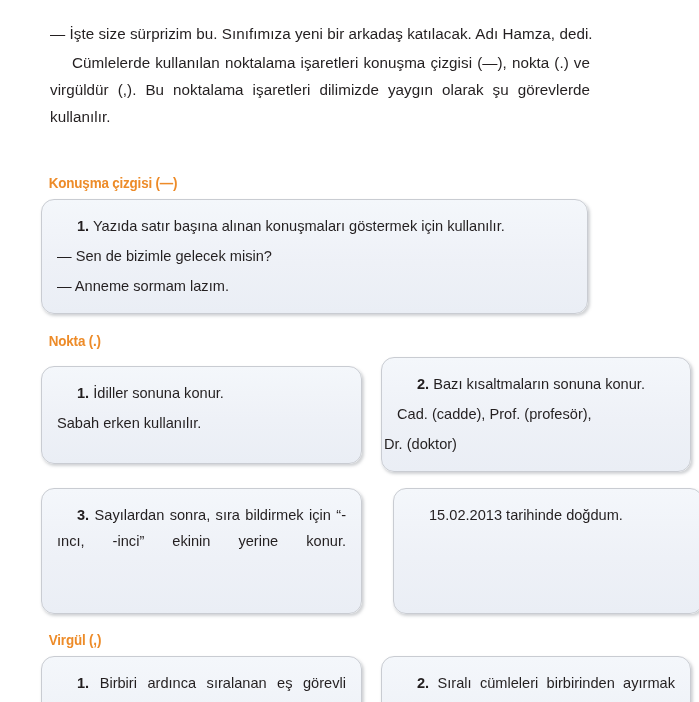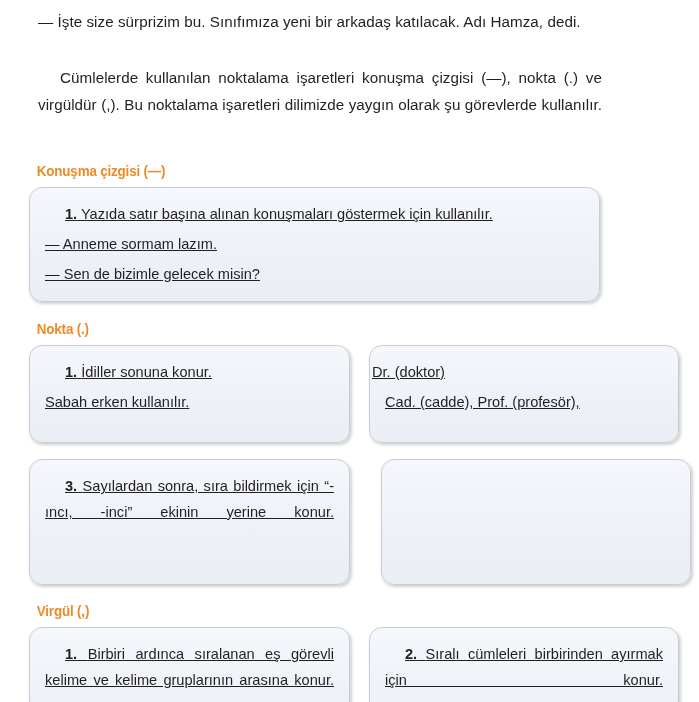--- a/index.html
+++ b/index.html
@@ -14,21 +14,21 @@
     font-family: "Liberation Sans", sans-serif;
     color: #231f20;
     overflow: hidden;
   }
 
   .page {
     position: relative;
     width: 624px;
     height: 702px;
     box-sizing: border-box;
-    padding: 0;
+    padding: 12px;
     border-radius: 18px;
   }
 
   
   .intro {
     padding: 0 22px 0 38px;
   }
   .intro p {
     margin: 0;
     font-size: 15.2px;
@@ -38,21 +38,20 @@
   }
   .intro p.dialogue {
     text-indent: 0;
     padding-top: 8px;
     white-space: nowrap;
   }
   .intro p.justified {
     text-align: justify;
     text-indent: 22px;
     padding-top: 2px;
-    margin-top: 27px;
   }
   .intro p.justified::after {
     content: "";
     display: inline-block;
     width: 100%;
   }
 
   
   .section-heading {
     font-size: 14.6px;
@@ -67,21 +66,20 @@
   .heading-konusma { padding-top: 18px; }
   .heading-nokta   { padding-top: 19px; }
   .heading-virgul  { padding-top: 18px; }
 
   
   .box-row {
     display: flex;
     gap: 19px;
     padding: 8px 22px 0 29px;
     align-items: center;
-    text-decoration: underline;
   }
   .box-row.single { padding-right: 24px; }
 
   .box {
     position: relative;
     box-sizing: border-box;
     background: linear-gradient(180deg, #f4f7fb 0%, #eef1f7 55%, #eaeef5 100%);
     border: 1px solid #c9ccd2;
     border-radius: 13px;
     box-shadow: 1.5px 2px 3px rgba(120,125,135,0.35);
@@ -140,47 +138,49 @@
     <p class="dialogue">— İşte size sürprizim bu. Sınıfımıza yeni bir arkadaş katılacak. Adı Hamza, dedi.</p>
     <p class="justified">Cümlelerde kullanılan noktalama işaretleri konuşma çizgisi (—), nokta (.) ve virgüldür (,). Bu noktalama işaretleri dilimizde yaygın olarak şu görevlerde kullanılır.</p>
   </div>
 
   <div class="section">
     <div class="section-heading heading-konusma">Konuşma çizgisi (—)</div>
 
     <div class="box-row single">
       <div class="box wide box-1-height">
         <p class="rule-text"><span class="rule-num">1.</span> <span>Yazıda satır başına alınan konuşmaları göstermek için kullanılır.</span></p>
+        <p class="dash-line">— Sen de bizimle gelecek misin?</p>
         <p class="dash-line">— Anneme sormam lazım.</p>
-        <p class="dash-line">— Sen de bizimle gelecek misin?</p>
       </div>
     </div>
   </div>
 
   <div class="section">
     <div class="section-heading heading-nokta">Nokta (.)</div>
 
     <div class="box-row">
       <div class="box col-left box-1-height">
         <p class="rule-text"><span class="rule-num">1.</span> <span>İdiller sonuna konur.</span></p>
         <p class="example flush">Sabah erken kullanılır.</p>
       </div>
 
       <div class="box col-right box-1-height">
+        <p class="rule-text"><span class="rule-num">2.</span> <span>Bazı kısaltmaların sonuna konur.</span></p>
+        <p class="example flush">Cad. (cadde), Prof. (profesör),</p>
         <p class="example flush" style="text-indent:-13px;">Dr. (doktor)</p>
-        <p class="example flush">Cad. (cadde), Prof. (profesör),</p>
       </div>
     </div>
 
     <div class="box-row" style="padding-top:16px;gap:31px;">
       <div class="box col-left box-3-height">
         <p class="rule-text just"><span class="rule-num">3.</span> <span>Sayılardan sonra, sıra bildirmek için “-ıncı, -inci” ekinin yerine konur.</span></p>
       </div>
 
       <div class="box col-right box-3-height">
+        <p class="example">15.02.2013 tarihinde doğdum.</p>
       </div>
     </div>
   </div>
 
   <div class="section">
     <div class="section-heading heading-virgul">Virgül (,)</div>
 
     <div class="box-row">
       <div class="box col-left box-v-height">
         <p class="rule-text just"><span class="rule-num">1.</span> <span>Birbiri ardınca sıralanan eş görevli kelime ve kelime gruplarının arasına konur.</span></p>

